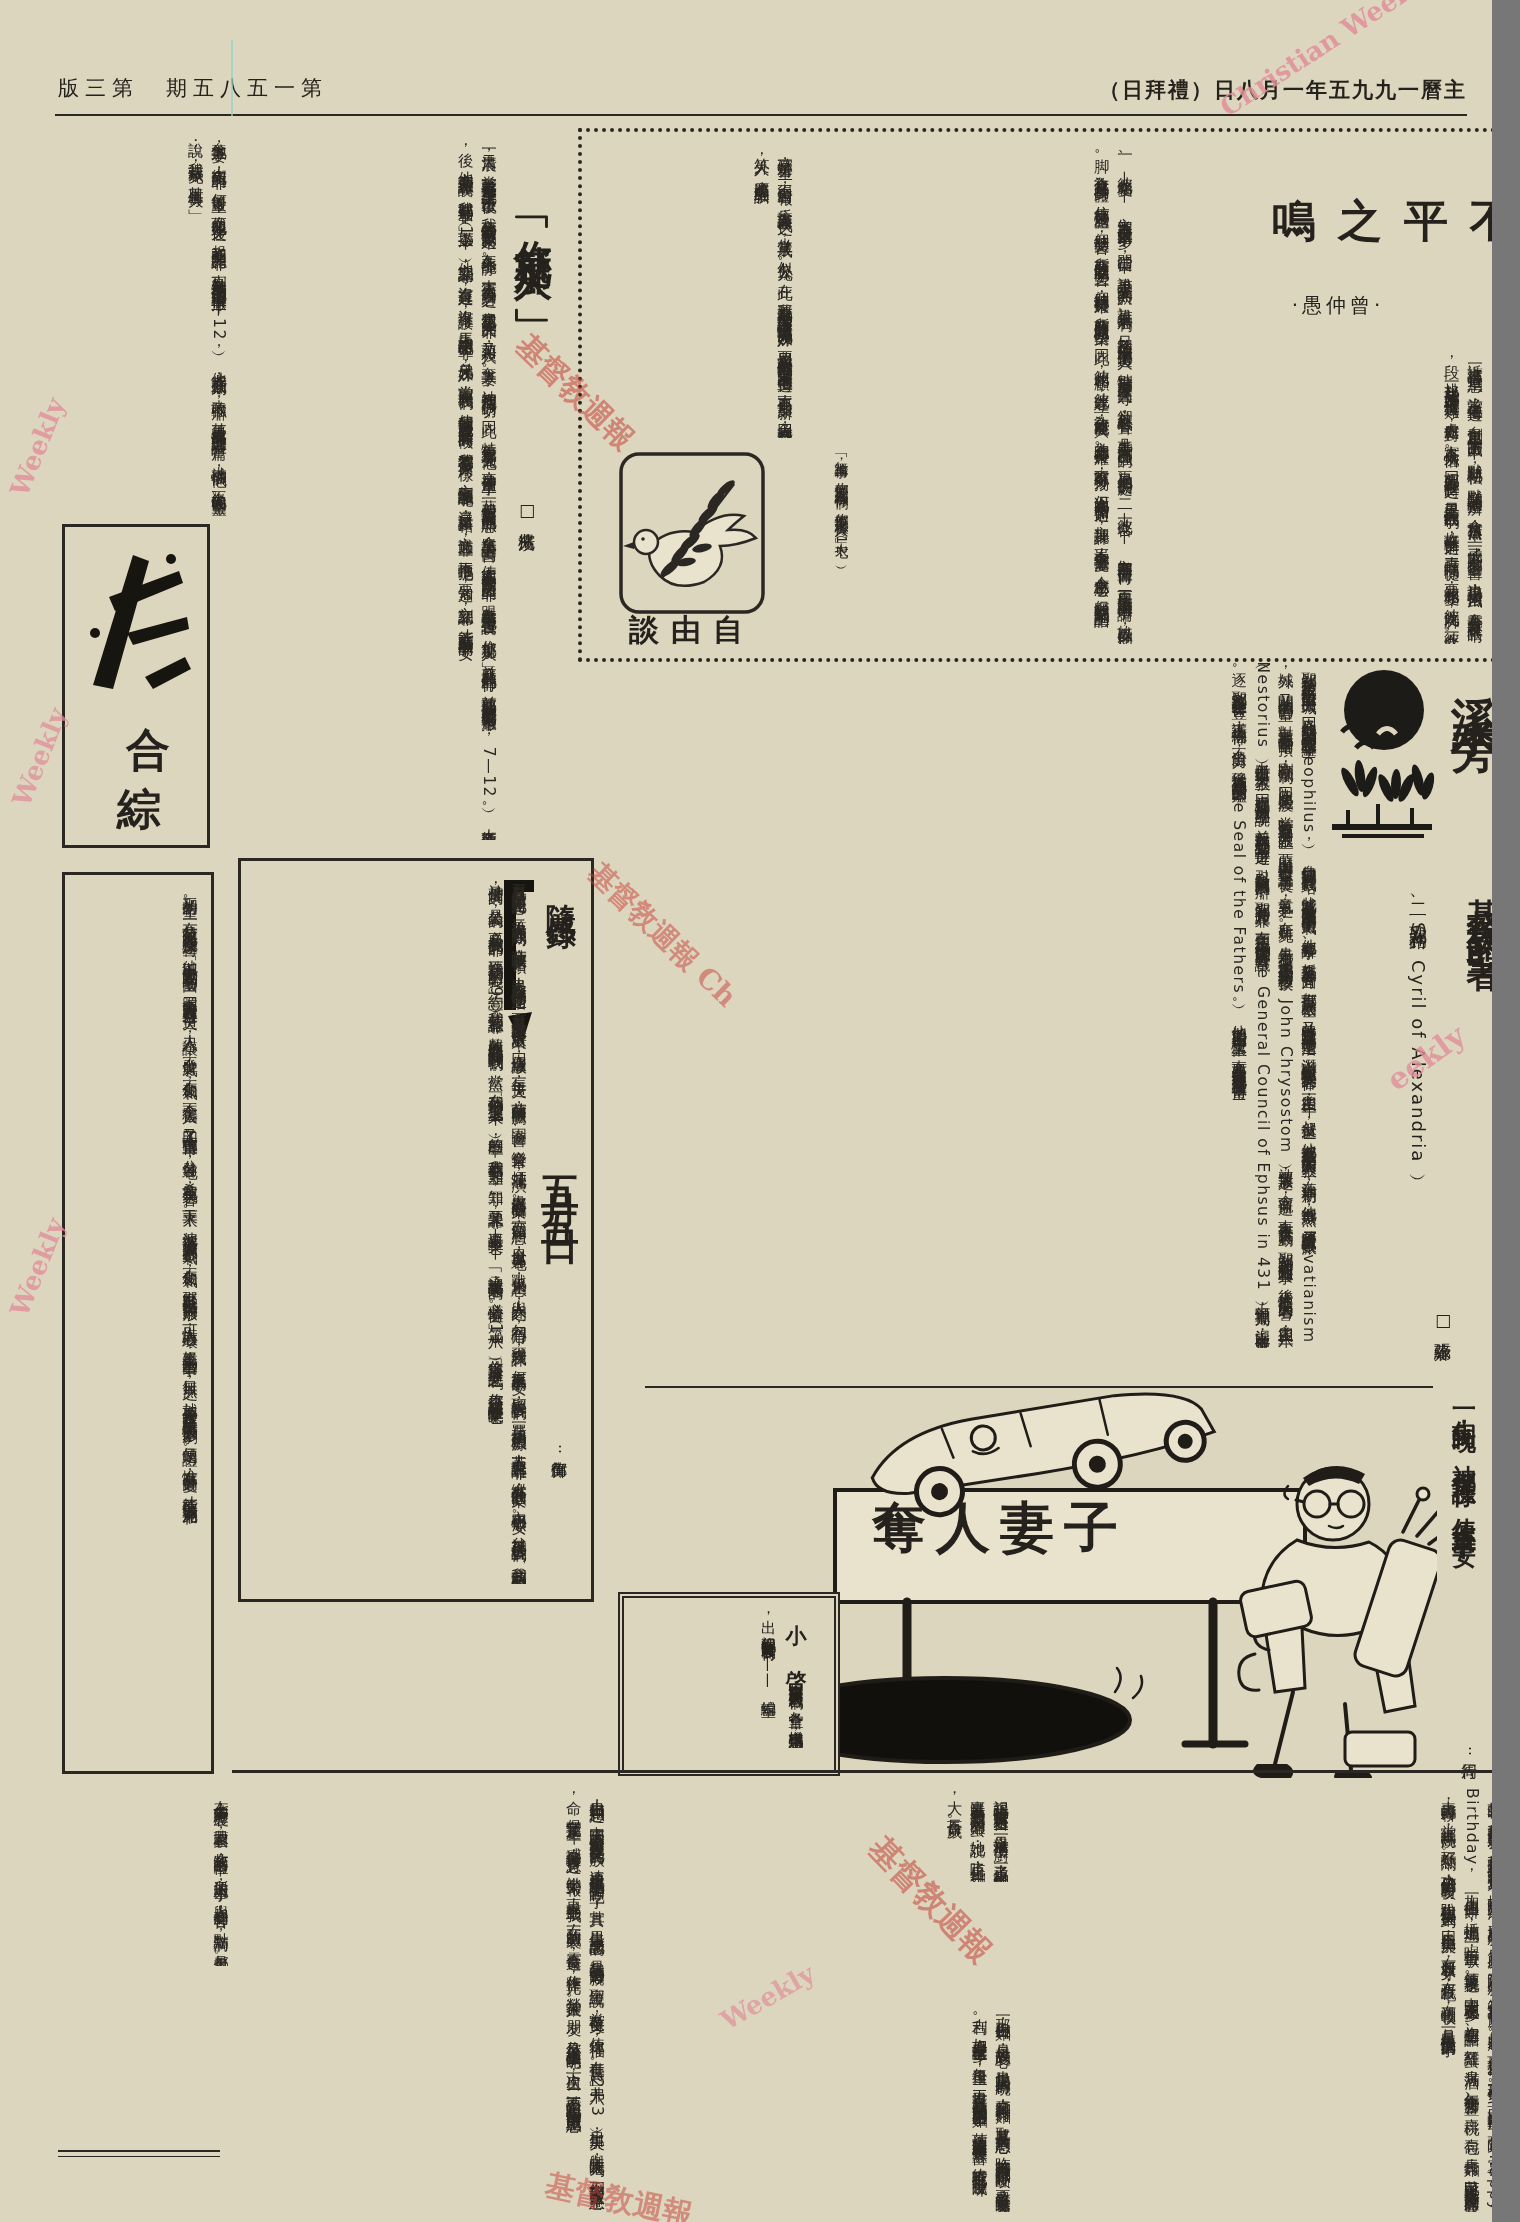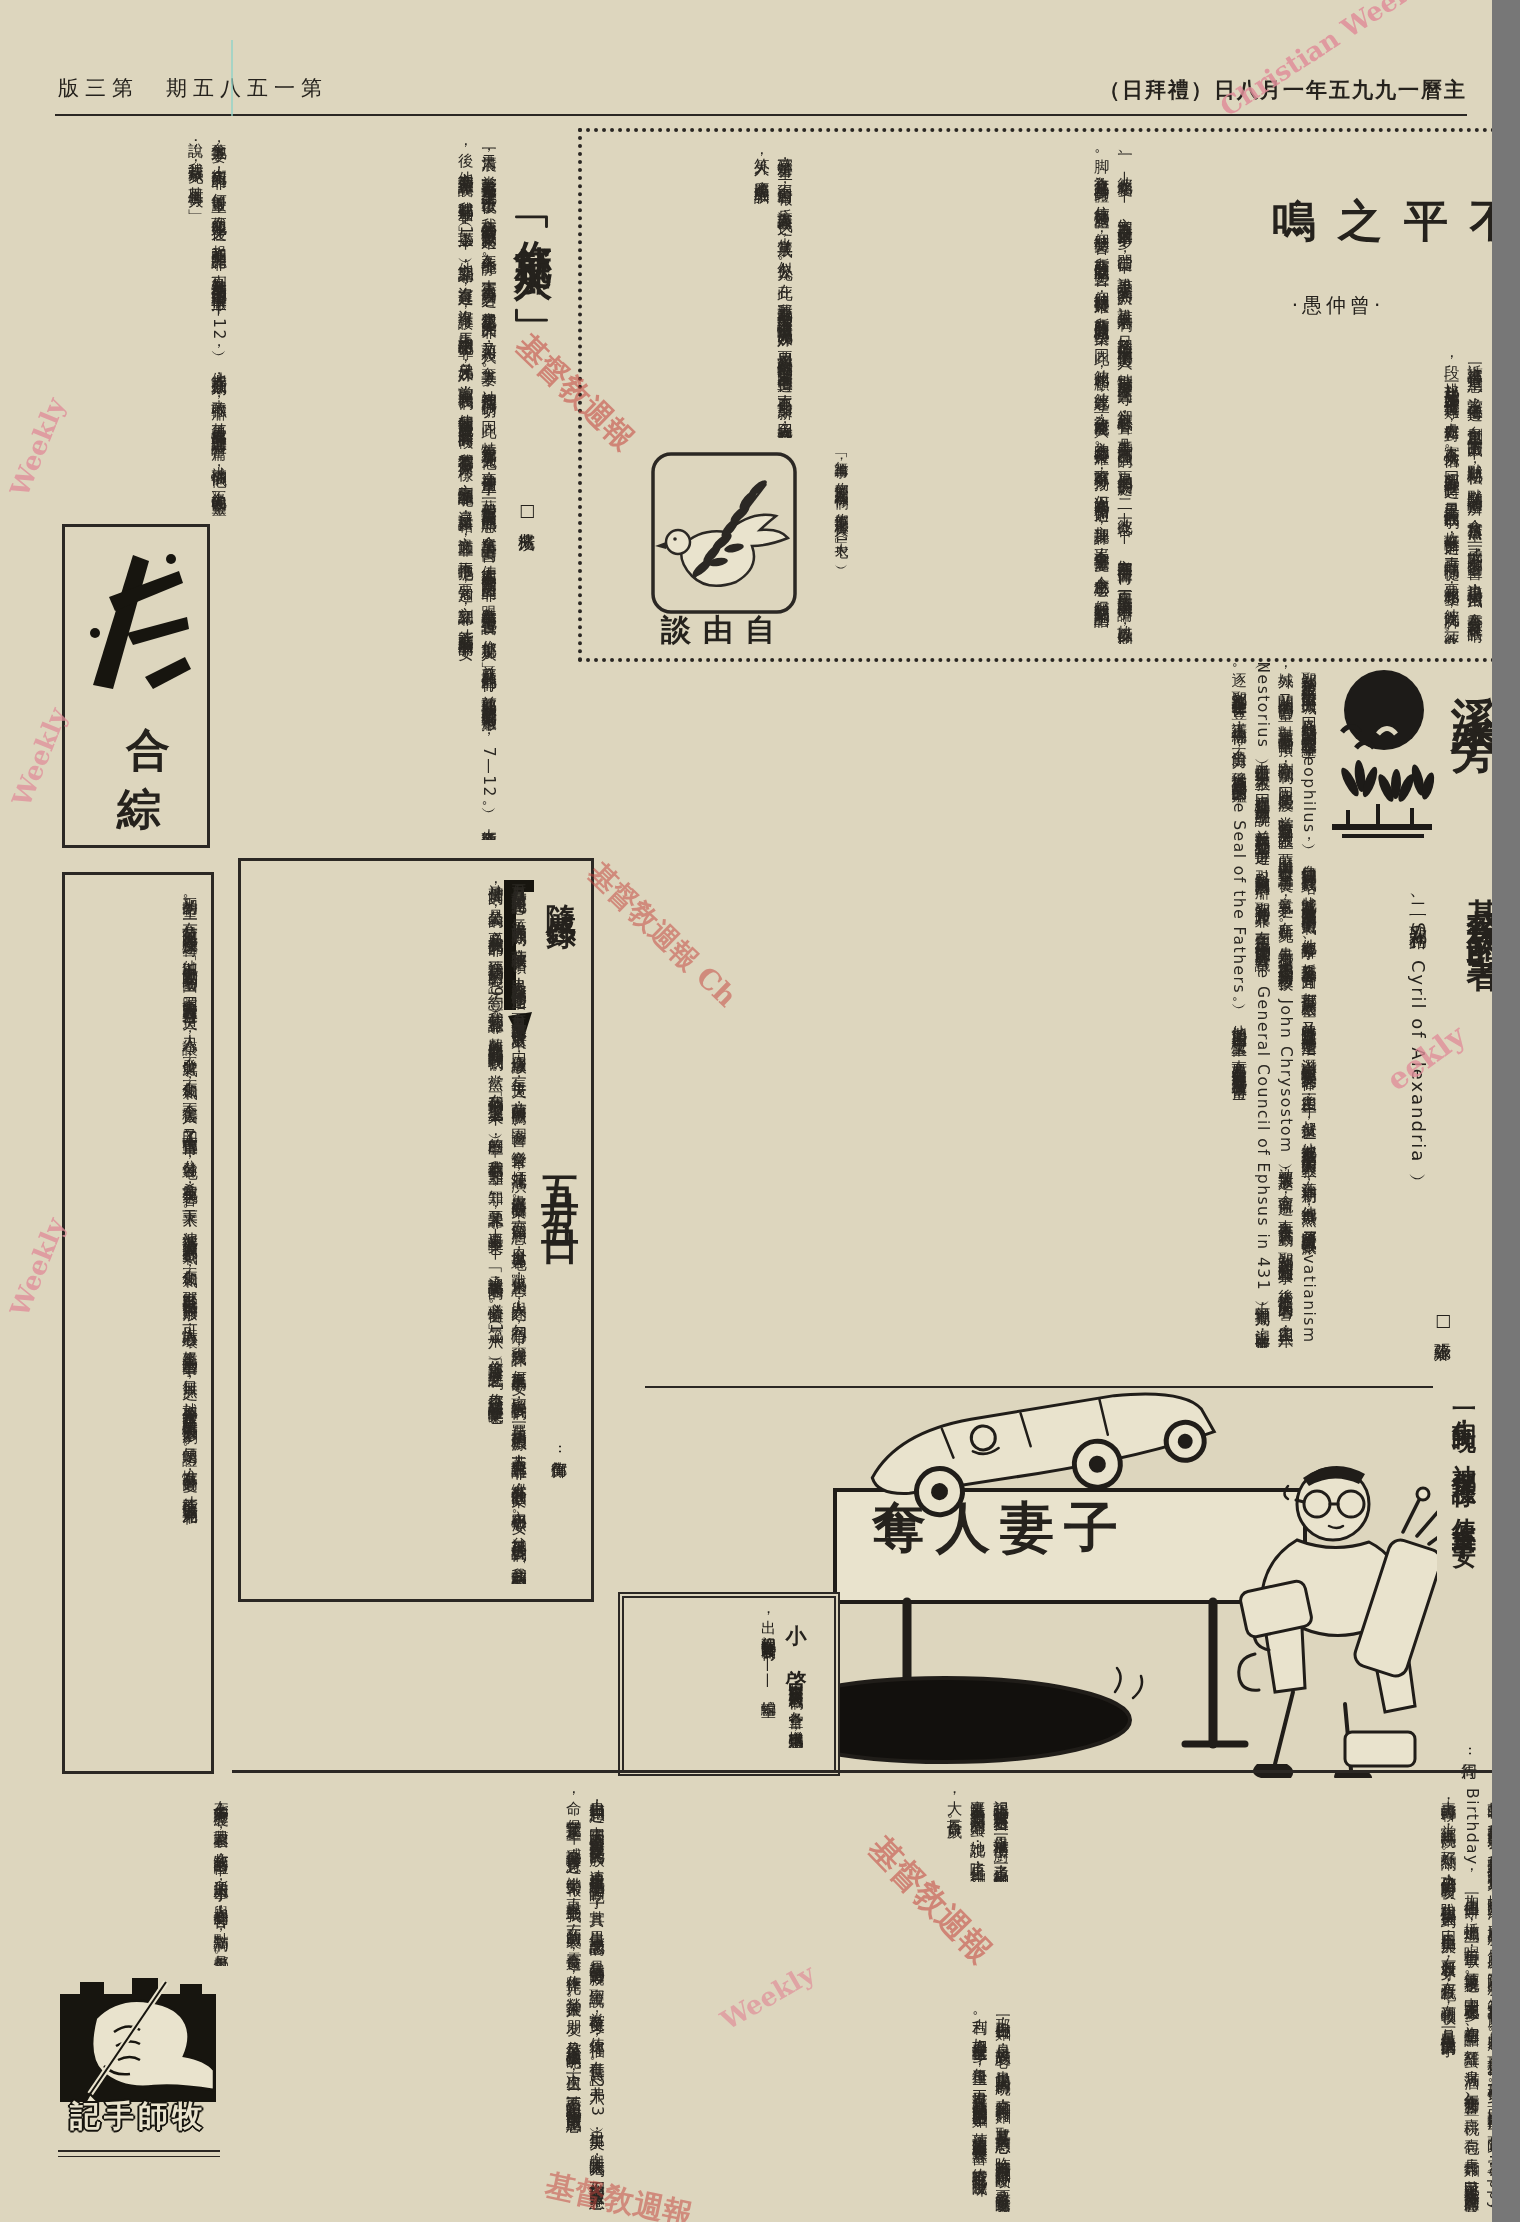--- a/index.html
+++ b/index.html
@@ -34,21 +34,21 @@
   <div class="abs bead" style="left:578px;top:128px;width:918px;height:526px;"></div>
 
   <div class="abs center bold" style="left:1236px;top:192px;width:300px;font-size:44px;letter-spacing:22px;text-align:right;">鳴之平不</div>
   <div class="abs center" style="left:1238px;top:292px;width:200px;font-size:20px;letter-spacing:4px;">·愚仲曾·</div>
 
   <div class="abs v bt" style="left:1142px;top:352px;width:344px;height:292px;">近讀一篇晉道堂消息，該堂之主任傳道，自創堂至今二十年的歲月中，默默地耕耘，默默的開設佈道所，會務蒸蒸日上，成了一間不可多得的堂會。也許是樹大招風，竟有少數會友紅了眼睛，竟用分化的手段，挑起一些弟兄姊妹與主任傳道爲難，處處作對，實在令人惋惜。回想主耶穌在世之時，早已看透人性的軟弱，故在離世之前，再三叮囑門徒，要彼此相愛，彼此洗脚，彼此合一。</div>
   <div class="abs v bt" style="left:858px;top:146px;width:278px;height:498px;">一、彼此相愛——主知道自己在世的日子不多，門徒當中，誰是愛主愛人的新人，誰是無爭名利、只知捨己擔負十字架的傳道人，特別是那資歷才幹高人一等，卻甘心忍氣吞聲，凡事看別人比自己強的，更是他們的長處。二、彼此合一——主知道門徒曾一而再、再而三的爲誰爲大而爭論，故以身作則，爲門徒洗脚。敎會是基督的身體，信徒都是肢體：一個肢體受苦，所有的肢體就一同受苦；一個肢體得榮耀，所有的肢體就一同快樂。因此，彼此相顧，彼此建立，敎會才能復興，主的名才得榮耀。家醜不可外揚，何况在未明眞相之前，妄加批評，豈不令聖靈擔憂，令主傷心麼？但願我們緊記主的話：</div>
   <div class="abs v bt" style="left:600px;top:146px;width:196px;height:292px;">確是勞苦一生，得不着回報，反讓新人取而代之，坐享其成，似欠公允。在此，我要奉勸那些只講理論而不講情感的弟兄姊妹，要用愛心對待你們那位勞苦功高的主任傳道，不要再加柴薪，免因煮荳燃萁，貽笑外人，應遵照主的敎訓：</div>
   <div class="abs v bt" style="left:798px;top:448px;width:54px;height:200px;font-size:14px;">「無論何事，你們願意人怎樣待你們，你們也要怎樣待人。」（太七12）</div>
 
-  <div class="abs" style="left:648px;top:450px;width:152px;height:200px;">
+  <div class="abs" style="left:616px;top:450px;width:152px;height:200px;">
     <svg width="152" height="200" viewBox="0 0 152 200">
       <rect x="5" y="4" width="142" height="158" rx="18" fill="none" stroke="#2b2824" stroke-width="3.5"></rect>
       <path d="M34 96 Q52 78 78 82 Q104 60 128 66 Q118 74 112 80 Q132 78 140 88 Q120 96 104 96 Q112 118 88 132 Q60 142 44 126 Q30 112 34 96 Z" fill="#e9e3cd" stroke="#2b2824" stroke-width="2.5"></path>
       <circle cx="30" cy="92" r="12" fill="#e9e3cd" stroke="#2b2824" stroke-width="2.5"></circle>
       <circle cx="27" cy="89" r="1.8" fill="#2b2824"></circle>
       <path d="M18 92 l-11 4 l11 3 z" fill="#2b2824"></path>
       <g fill="#2b2824">
         <ellipse cx="54" cy="118" rx="12" ry="4.5" transform="rotate(-42 54 118)"></ellipse>
         <ellipse cx="64" cy="104" rx="12" ry="4.5" transform="rotate(-48 64 104)"></ellipse>
         <ellipse cx="74" cy="92" rx="12" ry="4.5" transform="rotate(-40 74 92)"></ellipse>
@@ -188,35 +188,20 @@
   </div>
 
   <div class="rule" style="left:232px;top:1770px;width:1274px;height:3px;"></div>
 
   <div class="abs v bt" style="left:1018px;top:1788px;width:488px;height:424px;">文見報時，我的生辰已是過去了。我的生辰是在每年一月初頭幾天裏，按中國人的算法，未過農曆新年，只算虛歲；過了陽曆新年，卻又實實在在長了一歲，眞是有趣。現代人過生日，花樣眞不少。西方人比較簡單，一張賀咭，寫上 Happy Birthday，加上一個生日餅，插上蠟燭，唱一首生日歌，便算慶祝過了。中國人花樣更多：初生有薑醋、紅雞蛋、滿月酒；年年有豬脚薑、壽桃、壽包、長壽麵；花甲以後更有大排筵席的壽宴，賀壽的人送上壽幛壽聯，堂上紅燭高燒，好不熱鬧。小孩子們日盼夜盼，盼望生日快些來到，因爲生日那天，有新衣服穿，有蛋糕吃，有禮物收，眞是一年中最快樂的日子。</div>
   <div class="abs v bt" style="left:612px;top:1788px;width:400px;height:94px;">記得我小時候在家裏過生日，母親一淸早便下廚，煮了一鍋生日麵，麵裏還臥着兩隻剝了殼的雞蛋。她說：吃了生日麵，快高長大，長命百歲。</div>
   <div class="abs v bt" style="left:612px;top:2006px;width:402px;height:206px;">那一碗生日麵，是母親的愛心，也是中國人的傳統。壽麵又叫長壽麵，取其長長久久的意思；吃的時候不可把麵條咬斷，要整條吸進嘴裏，據說這才吉利。如今母親離世多年，每逢生日，再沒有人爲我煮一碗熱騰騰的生日麵了；茶樓酒家的生日餐雖然豐富，終究吃不出那一番滋味。</div>
   <div class="abs v bt" style="left:234px;top:1788px;width:374px;height:424px;">由生日麵想起，中國人的確是一個重視飲食文化的民族，連慶祝生日也離不開一個「吃」字。其實，生日最應該記念的，是生我劬勞的母親。聖經說：「當孝敬父母，使你得福，在世長壽。」（弗六2—3）生日那天，與其大吃大喝，倒不如靜下來數算主恩：感謝天父賜我生命，保守我又過了一年；感謝父母養育之恩，劬勞未報；更求主幫助我，在新的一歲裏，靈命長進，作鹽作光，榮神益人。朋友，你又是怎樣過生日的呢？下次生日，請不要忘記向賜你生命的主獻上感恩。</div>
 
   <div class="abs v bt" style="left:58px;top:1788px;width:174px;height:178px;font-size:15px;">在七十多年的經歷裏，蒙恩蒙召，在牧養的崗位中，所遇的大小事，與人相處的甘苦，點點滴滴，都是主恩。</div>
-  <div class="abs" style="left:58px;top:1972px;width:160px;height:168px;">
-    <svg width="160" height="168" viewBox="0 0 160 168">
-      <path d="M2 22 h20 v-12 h24 v12 h28 v-16 h26 v16 h22 v-10 h22 v10 h14 v108 H2 Z" fill="#17150f"></path>
-      <g stroke="#17150f" stroke-width="2.5" fill="#e9e3cd">
-        <path d="M38 46 Q60 24 92 30 Q120 34 128 52 Q134 66 126 84 Q148 88 156 98 L156 118 Q120 112 96 114 Q64 118 44 100 Q28 84 38 46 Z"></path>
-        <path d="M56 60 q14 -10 26 -2 M58 74 q14 -8 24 -2 M60 88 q12 -6 22 0" fill="none"></path>
-        <path d="M46 94 q10 10 26 8" fill="none"></path>
-      </g>
-      <line x1="108" y1="10" x2="32" y2="122" stroke="#e9e3cd" stroke-width="6"></line>
-      <line x1="108" y1="10" x2="32" y2="122" stroke="#17150f" stroke-width="2"></line>
-      <path d="M32 122 L22 140 L40 130 Z" fill="#e9e3cd" stroke="#17150f" stroke-width="2"></path>
-    </svg>
-    <div class="abs center bold" style="left:0;top:124px;width:160px;font-size:30px;letter-spacing:4px;color:#e9e3cd;
-         text-shadow:-2px 0 #17150f,2px 0 #17150f,0 -2px #17150f,0 2px #17150f,-1px -1px #17150f,1px 1px #17150f,-1px 1px #17150f,1px -1px #17150f;">記手師牧</div>
-  </div>
   <div class="abs" style="left:58px;top:2150px;width:162px;height:4px;border-top:2px solid #2b2824;border-bottom:1px solid #2b2824;"></div>
 
   <div class="wm pink" style="left:1205px;top:34px;font-size:26px;transform:rotate(-33deg);opacity:.85;">Christian Week</div>
   <div class="wm pink" style="left:-14px;top:432px;font-size:26px;transform:rotate(-68deg);opacity:.8;">Weekly</div>
   <div class="wm pink" style="left:-12px;top:742px;font-size:26px;transform:rotate(-68deg);opacity:.75;">Weekly</div>
   <div class="wm pink" style="left:-14px;top:1252px;font-size:26px;transform:rotate(-68deg);opacity:.8;">Weekly</div>
   <div class="wm redstamp" style="left:500px;top:372px;font-size:30px;transform:rotate(44deg);opacity:.55;">基督敎週報</div>
   <div class="wm redstamp" style="left:566px;top:916px;font-size:28px;transform:rotate(44deg);opacity:.5;">基督敎週報 Ch</div>
   <div class="wm pink" style="left:1382px;top:1040px;font-size:30px;transform:rotate(-36deg);opacity:.8;">eekly</div>
   <div class="wm pink" style="left:716px;top:1982px;font-size:26px;transform:rotate(-30deg);opacity:.7;">Weekly</div>

